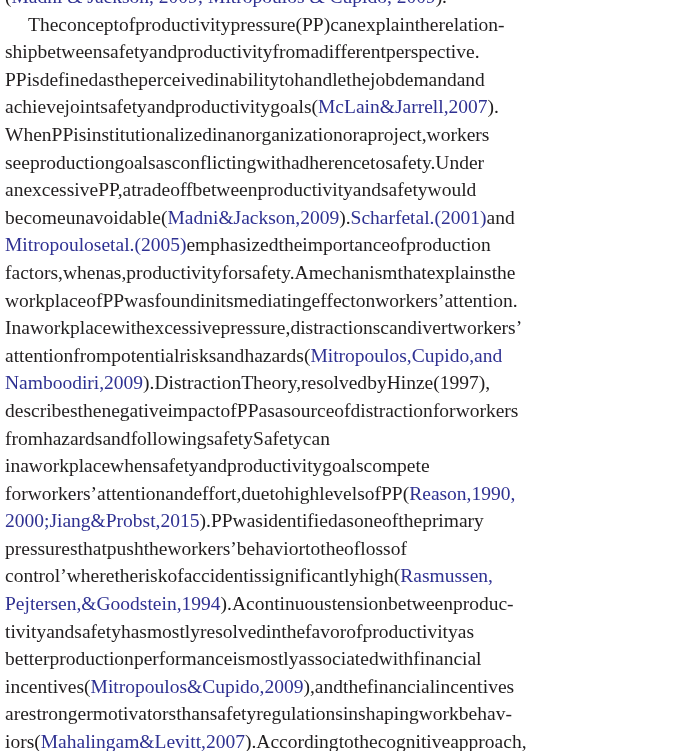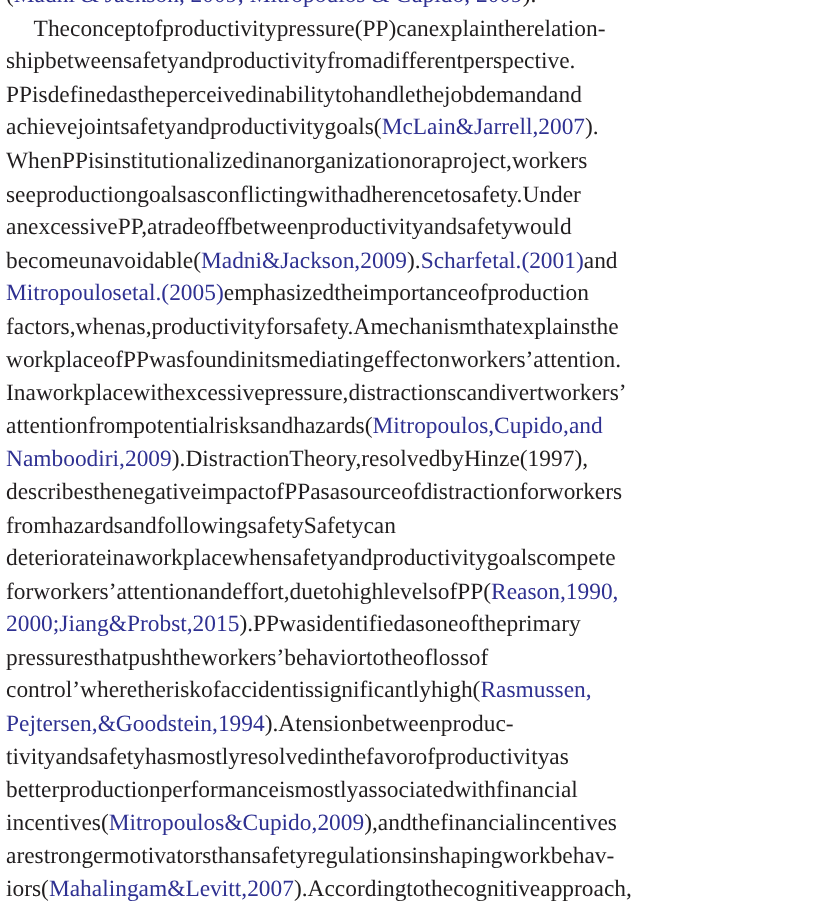--- a/index.html
+++ b/index.html
@@ -236,21 +236,20 @@
     <div class="line">
       <span class="word"><span>from</span></span>
       <span class="word"><span>hazards</span></span>
       <span class="word"><span>and</span></span>
       <span class="word"><span>following</span></span>
       <span class="word"><span>safety</span></span>
       <span class="word"><span>Safety</span></span>
       <span class="word"><span>can</span></span>
     </div>
     <div class="line">
-      <span class="word"><span>deteriorate</span></span>
       <span class="word"><span>in</span></span>
       <span class="word"><span>a</span></span>
       <span class="word"><span>workplace</span></span>
       <span class="word"><span>when</span></span>
       <span class="word"><span>safety</span></span>
       <span class="word"><span>and</span></span>
       <span class="word"><span>productivity</span></span>
       <span class="word"><span>goals</span></span>
       <span class="word"><span>compete</span></span>
     </div>
@@ -308,20 +307,21 @@
       <span class="word"><span>significantly</span></span>
       <span class="word"><span>high</span></span>
       <span class="word"><span>(</span><span class="link">Rasmussen,</span></span>
     </div>
     <div class="line">
       <span class="word"><span class="link">Pejtersen,</span></span>
       <span class="word"><span class="link">&amp;</span></span>
       <span class="word"><span class="link">Goodstein,</span></span>
       <span class="word"><span class="link">1994</span><span>).</span></span>
       <span class="word"><span>A</span></span>
+      <span class="word"><span>continuous</span></span>
       <span class="word"><span>tension</span></span>
       <span class="word"><span>between</span></span>
       <span class="word"><span>produc-</span></span>
     </div>
     <div class="line">
       <span class="word"><span>tivity</span></span>
       <span class="word"><span>and</span></span>
       <span class="word"><span>safety</span></span>
       <span class="word"><span>has</span></span>
       <span class="word"><span>mostly</span></span>

